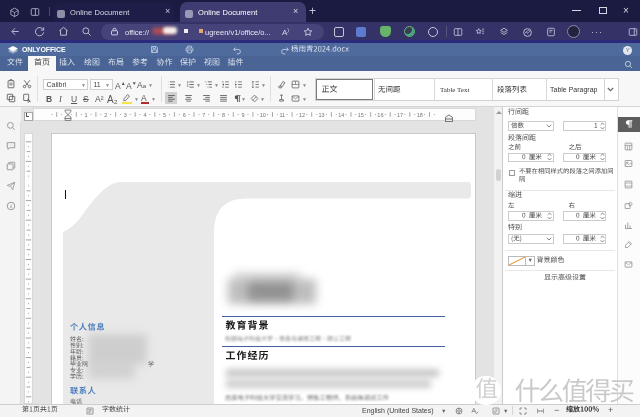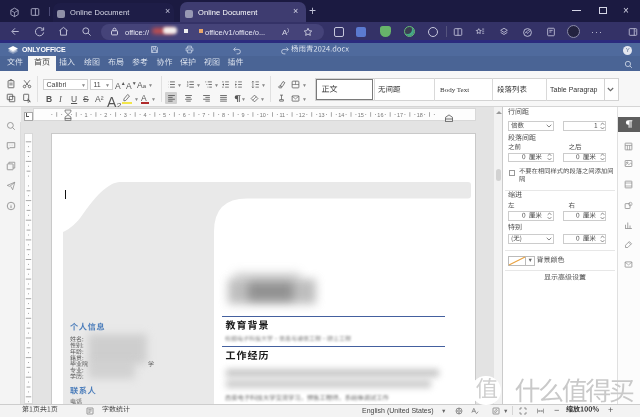--- a/index.html
+++ b/index.html
@@ -49,21 +49,21 @@
     <div class="a" style="left:101px;top:23.5px;width:223px;height:16px;border-radius:8px;background:#454379"></div>
     <svg class="ic" style="left:110px;top:27px" width="9" height="9" viewBox="0 0 24 24" fill="none" stroke="#dcdcec" stroke-width="2.4">
       <rect x="4" y="10" width="16" height="11" rx="2"></rect>
       <path d="M8 10V7a4 4 0 0 1 8 0v3"></path>
     </svg>
     <div class="a" style="left:125px;top:27.5px;font-size:7.5px;color:#e6e6f3">office://</div>
     <div class="a" style="left:152px;top:28px;width:22px;height:6px;border-radius:3px;background:#c34f4f;filter:blur(2px)"></div>
     <div class="a" style="left:163px;top:27px;width:14px;height:7px;border-radius:3px;background:#f5f0ee;filter:blur(1.5px)"></div>
     <div class="a" style="left:183.5px;top:28.5px;width:4.5px;height:4.5px;background:#efefef"></div>
     <div class="a" style="left:199px;top:28.5px;width:4px;height:4.5px;background:#e8a66b"></div>
-    <div class="a" style="left:205px;top:27.5px;font-size:7.5px;color:#e6e6f3">office/v1/office/o...</div>
+    <div class="a" style="left:205px;top:27.5px;font-size:7.5px;color:#e6e6f3">ugreen/v1/office/o...</div>
     <div class="a" style="left:282px;top:27px;font-size:8px;color:#d9dae8">A<span style="font-size:5px;vertical-align:3px">)</span></div>
     <svg class="ic" style="left:303px;top:26.5px" width="10" height="10" viewBox="0 0 24 24" fill="none" stroke="#d9dae8" stroke-width="2">
       <path d="M12 3l2.7 5.8 6.3.8-4.6 4.3 1.2 6.2L12 17l-5.6 3.1 1.2-6.2L3 9.6l6.3-.8z"></path>
     </svg>
     <div class="a" style="left:334px;top:26.5px;width:10px;height:10px;border:1.4px solid #c6c7dc;border-radius:2px"></div>
     <div class="a" style="left:356px;top:26.5px;width:10px;height:10px;border-radius:2px;background:#5b7ad0"></div>
     <div class="a" style="left:380px;top:26px;width:11px;height:11px;border-radius:2.5px 2.5px 5.5px 5.5px;background:#67b36a"></div>
     <div class="a" style="left:404px;top:26px;width:11px;height:11px;border-radius:50%;background:#3a3d52;border:1px solid #6b7; box-shadow:inset -2px -2px 0 #4a8"></div>
     <div class="a" style="left:428px;top:26.5px;width:10px;height:10px;border-radius:50%;border:1.6px solid #c6c7dc"></div>
     <div class="a" style="left:446px;top:26px;width:1px;height:11px;background:#55547e"></div>
@@ -147,21 +147,21 @@
     <div class="a" style="left:105px;top:81.5px;font-size:5px;color:#888">▼</div>
     <div class="a" style="left:115px;top:79.5px;font-size:8.5px;color:#555">A<span style="font-size:5px;vertical-align:4px">▲</span></div>
     <div class="a" style="left:126px;top:79.5px;font-size:8.5px;color:#555">A<span style="font-size:5px;vertical-align:4px">▼</span></div>
     <div class="a" style="left:137px;top:79.5px;font-size:8.5px;color:#555">A<span style="font-size:6px">a</span></div>
     <div class="a" style="left:148px;top:81.5px;font-size:5px;color:#888">▼</div>
     <div class="a" style="left:46px;top:93.5px;font-size:8.5px;color:#555;font-weight:bold">B</div>
     <div class="a" style="left:59px;top:93.5px;font-size:8.5px;color:#555;font-style:italic;font-family:&quot;Liberation Serif&quot;,serif">I</div>
     <div class="a" style="left:71px;top:93.5px;font-size:8.5px;color:#555;text-decoration:underline">U</div>
     <div class="a" style="left:83px;top:93.5px;font-size:8.5px;color:#555;text-decoration:line-through">S</div>
     <div class="a" style="left:95px;top:93.5px;font-size:8.5px;color:#555;">A²</div>
-    <div class="a" style="left:107px;top:93.5px;font-size:14px;color:#555;">A₂</div>
+    <div class="a" style="left:107px;top:93.5px;font-size:10px;color:#555;">A₂</div>
     <svg class="ic" style="left:122px;top:92.5px" width="9" height="9" viewBox="0 0 24 24" fill="none" stroke="#555" stroke-width="2">
       <path d="M5 16L15 4l5 4L10 20l-5 1z"></path>
     </svg>
     <div class="a" style="left:122px;top:101.5px;width:10px;height:2.5px;background:#f2e54a"></div>
     <div class="a" style="left:134px;top:95.5px;font-size:5px;color:#888">▼</div>
     <div class="a" style="left:141px;top:92.5px;font-size:8.5px;color:#555">A</div>
     <div class="a" style="left:141px;top:101.5px;width:8px;height:2.5px;background:#b02b2b"></div>
     <div class="a" style="left:151px;top:95.5px;font-size:5px;color:#888">▼</div>
     <div class="a" style="left:161px;top:76px;width:1px;height:26px;background:#e0e0e0"></div>
     <svg class="ic" style="left:167px;top:79.5px" width="9" height="9" viewBox="0 0 24 24" fill="none" stroke="#555" stroke-width="2">
@@ -235,21 +235,21 @@
     <div class="a" style="left:315px;top:78px;width:304px;height:22.5px;background:#fff;border:1px solid #d3d3d3"></div>
     <div class="a" style="left:374px;top:78px;width:1px;height:22.5px;background:#d9d9d9"></div>
     <div class="a" style="left:433.5px;top:78px;width:1px;height:22.5px;background:#d9d9d9"></div>
     <div class="a" style="left:492px;top:78px;width:1px;height:22.5px;background:#d9d9d9"></div>
     <div class="a" style="left:545.5px;top:78px;width:1px;height:22.5px;background:#d9d9d9"></div>
     <div class="a" style="left:315.5px;top:78.5px;width:57.5px;height:21.5px;background:#fff;border:1.1px solid #7a7a7a"></div>
     <div class="a" style="left:603.5px;top:78px;width:15px;height:22.5px;background:#fff;border:1px solid #d3d3d3"></div>
     <svg class="ic" style="left:607px;top:87px" width="7" height="5" viewBox="0 0 7 5" fill="none" stroke="#666" stroke-width="1.1">
       <path d="M0.8 1l2.7 2.7L6.2 1"></path>
     </svg>
-    <div class="a" style="left:440px;top:86px;font-size:7px;color:#333;font-family:&quot;Liberation Serif&quot;,serif">Body Text</div>
+    <div class="a" style="left:440px;top:86px;font-size:7px;color:#333;font-family:&quot;Liberation Serif&quot;,serif">Table Text</div>
     <div class="a" style="left:550px;top:86px;font-size:7px;color:#333">Table Paragrap</div>
     <div class="a" style="left:0;top:107px;width:640px;height:15px;background:#e3e3e3"></div>
     <div class="a" style="left:0;top:107px;width:20.5px;height:15px;background:#f4f4f4"></div>
     <div class="a" style="left:23.5px;top:111.5px;width:9px;height:9px;background:#fff;border:1px solid #a8a8a8"></div>
     <div class="a" style="left:25.5px;top:112.5px;width:3.5px;height:4.5px;border-left:1.6px solid #555;border-bottom:1.6px solid #555"></div>
     <div class="a" style="left:33px;top:108px;width:443px;height:13px;background:#fdfdfd;border:1px solid #d8d8d8"></div>
     <svg class="ic" style="left:33px;top:108px" width="446" height="13" viewBox="0 0 446 13">
       <g stroke="#909090" stroke-width="0.8">
         <line x1="18.8" y1="6" x2="18.8" y2="7"></line>
         <line x1="23.7" y1="4.2" x2="23.7" y2="8.8"></line>

